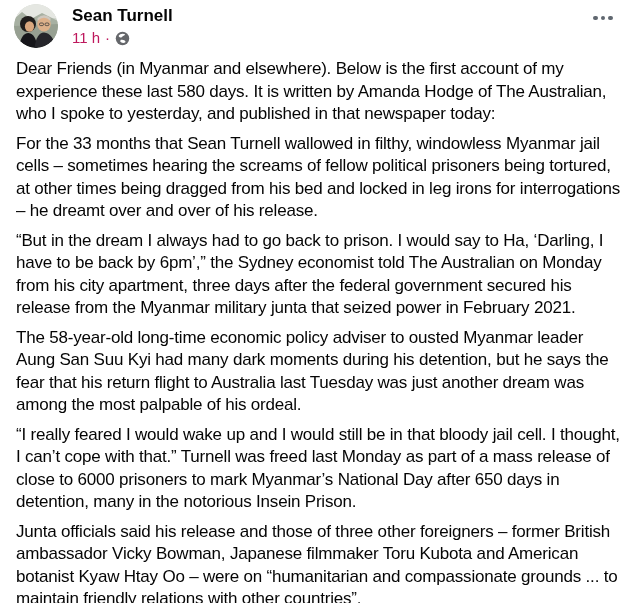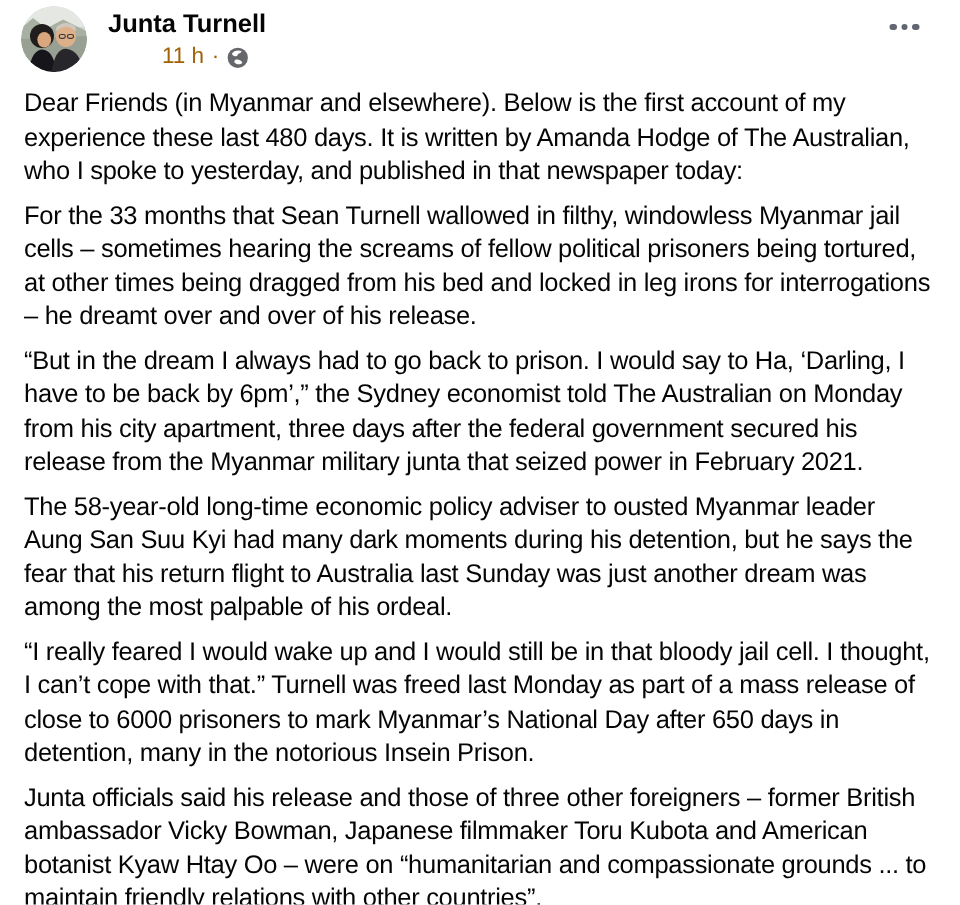--- a/index.html
+++ b/index.html
@@ -33,24 +33,23 @@
     font-size: 17px;
     font-weight: 700;
     line-height: 21px;
     color: #050505;
     cursor: pointer;
   }
   .meta-row {
     display: flex;
     align-items: center;
     margin-top: 2px;
-    color: #a16207;
+    color: #be185d;
     font-size: 15px;
     line-height: 19px;
-    margin-left: 36px;
   }
   .meta-row .timestamp { cursor: pointer; }
   .meta-row .dot-sep { margin: 0 5px 0 5px; }
   .globe-icon { width: 15px; height: 15px; display: block; margin-top: 1px; }
 
   .options-btn {
     position: absolute;
     right: 22px; top: 7px;
     width: 30px; height: 22px;
     display: flex;
@@ -105,41 +104,41 @@
           <ellipse cx="30" cy="20" rx="6.8" ry="7.4" fill="#ddb08a"></ellipse>
           <path d="M23.5 17 Q30 10.5 36.5 17 L36.5 14 Q30 8.5 23.5 14 Z" fill="#cfc8bf"></path>
           <rect x="25.5" y="19" width="4" height="2.6" rx="1.2" fill="none" stroke="#3a3a3a" stroke-width="0.8"></rect>
           <rect x="31" y="19" width="4" height="2.6" rx="1.2" fill="none" stroke="#3a3a3a" stroke-width="0.8"></rect>
           <path d="M20.5 44 Q22.5 28.5 30 28.5 Q39.5 29.5 41.5 44 Z" fill="#26262b"></path>
         </g>
       </svg>
     </div>
 
     <div class="header-info">
-      <div class="author-name">Junta Turnell</div>
+      <div class="author-name">Sean Turnell</div>
       <div class="meta-row">
         <span class="timestamp">11 h</span>
         <span class="dot-sep">·</span>
         <svg class="globe-icon" viewBox="0 0 16 16">
           <circle cx="8" cy="8" r="7.2" fill="#65676B"></circle>
           <path d="M3.8 5.2 C5 2.8 8.6 2.2 10.8 3.4 C10.2 5.2 8.4 4.6 7.8 6.2 C7.2 7.4 5 7.4 3.8 5.2 Z" fill="#ffffff"></path>
           <path d="M6.2 9.4 C8.4 8.8 10.8 9.8 11.3 11.6 C9.6 13.4 6.6 12.8 5.5 11.0 C5.7 10.3 5.8 10.0 6.2 9.4 Z" fill="#ffffff"></path>
         </svg>
       </div>
     </div>
 
     <button class="options-btn" aria-label="options">
       <span class="odot"></span>
       <span class="odot"></span>
       <span class="odot"></span>
     </button>
   </div>
 
   <div class="post-body">
-    <p>Dear Friends (in Myanmar and elsewhere). Below is the first account of my experience these last 480 days. It is written by Amanda Hodge of The Australian, who I spoke to yesterday, and published in that newspaper today:</p>
+    <p>Dear Friends (in Myanmar and elsewhere). Below is the first account of my experience these last 580 days. It is written by Amanda Hodge of The Australian, who I spoke to yesterday, and published in that newspaper today:</p>
     <p>For the 33 months that Sean Turnell wallowed in filthy, windowless Myanmar jail cells – sometimes hearing the screams of fellow political prisoners being tortured, at other times being dragged from his bed and locked in leg irons for interrogations – he dreamt over and over of his release.</p>
     <p>“But in the dream I always had to go back to prison. I would say to Ha, ‘Darling, I have to be back by 6pm’,” the Sydney economist told The Australian on Monday from his city apartment, three days after the federal government secured his release from the Myanmar military junta that seized power in February 2021.</p>
-    <p>The 58-year-old long-time economic policy adviser to ousted Myanmar leader Aung San Suu Kyi had many dark moments during his detention, but he says the fear that his return flight to Australia last Sunday was just another dream was among the most palpable of his ordeal.</p>
+    <p>The 58-year-old long-time economic policy adviser to ousted Myanmar leader Aung San Suu Kyi had many dark moments during his detention, but he says the fear that his return flight to Australia last Tuesday was just another dream was among the most palpable of his ordeal.</p>
     <p>“I really feared I would wake up and I would still be in that bloody jail cell. I thought, I can’t cope with that.” Turnell was freed last Monday as part of a mass release of close to 6000 prisoners to mark Myanmar’s National Day after 650 days in detention, many in the notorious Insein Prison.</p>
     <p>Junta officials said his release and those of three other foreigners – former British ambassador Vicky Bowman, Japanese filmmaker Toru Kubota and American botanist Kyaw Htay Oo – were on “humanitarian and compassionate grounds ... to maintain friendly relations with other countries”.</p>
   </div>
 
 </div>
 
 </body></html>

